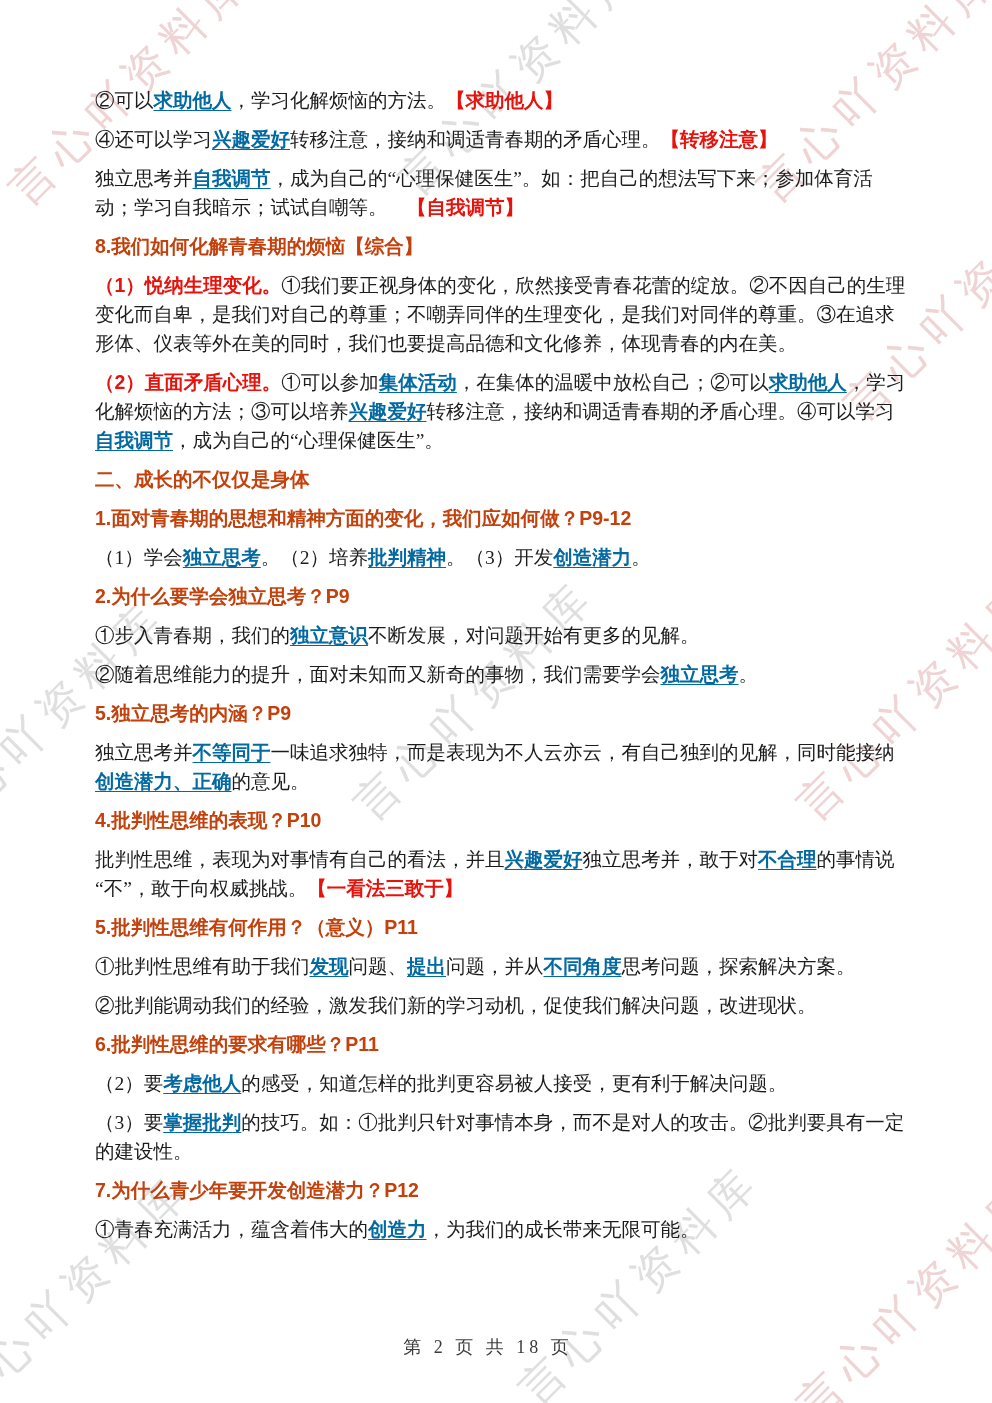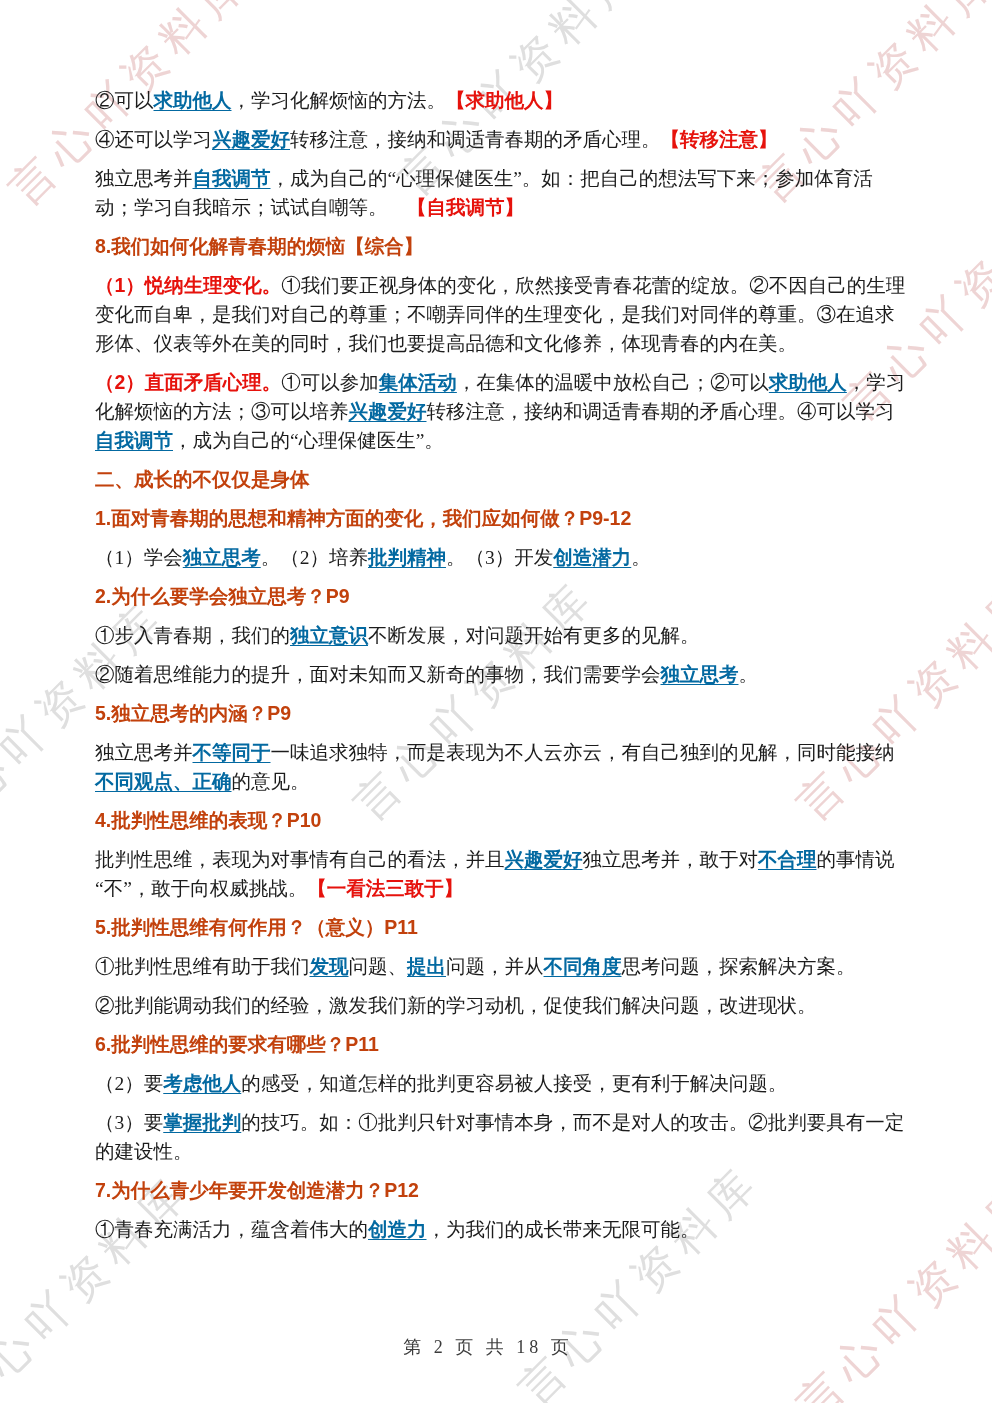--- a/index.html
+++ b/index.html
@@ -86,21 +86,21 @@
       <div class="heading"><span class="seg-heading">8.我们如何化解青春期的烦恼【综合】</span></div>
       <p class="para"><span class="seg-redlead">（1）悦纳生理变化。</span><span class="seg-normal">①我们要正视身体的变化，欣然接受青春花蕾的绽放。②不因自己的生理变化而自卑，是我们对自己的尊重；不嘲弄同伴的生理变化，是我们对同伴的尊重。③在追求形体、仪表等外在美的同时，我们也要提高品德和文化修养，体现青春的内在美。</span></p>
       <p class="para"><span class="seg-redlead">（2）直面矛盾心理。</span><span class="seg-normal">①可以参加</span><span class="seg-blue">集体活动</span><span class="seg-normal">，在集体的温暖中放松自己；②可以</span><span class="seg-blue">求助他人</span><span class="seg-normal">，学习化解烦恼的方法；③可以培养</span><span class="seg-blue">兴趣爱好</span><span class="seg-normal">转移注意，接纳和调适青春期的矛盾心理。④可以学习</span><span class="seg-blue">自我调节</span><span class="seg-normal">，成为自己的“心理保健医生”。</span></p>
       <div class="heading"><span class="seg-heading">二、成长的不仅仅是身体</span></div>
       <div class="heading"><span class="seg-heading">1.面对青春期的思想和精神方面的变化，我们应如何做？P9-12</span></div>
       <p class="para"><span class="seg-normal">（1）学会</span><span class="seg-blue">独立思考</span><span class="seg-normal">。（2）培养</span><span class="seg-blue">批判精神</span><span class="seg-normal">。（3）开发</span><span class="seg-blue">创造潜力</span><span class="seg-normal">。</span></p>
       <div class="heading"><span class="seg-heading">2.为什么要学会独立思考？P9</span></div>
       <p class="para"><span class="seg-normal">①步入青春期，我们的</span><span class="seg-blue">独立意识</span><span class="seg-normal">不断发展，对问题开始有更多的见解。</span></p>
       <p class="para"><span class="seg-normal">②随着思维能力的提升，面对未知而又新奇的事物，我们需要学会</span><span class="seg-blue">独立思考</span><span class="seg-normal">。</span></p>
       <div class="heading"><span class="seg-heading">5.独立思考的内涵？P9</span></div>
-      <p class="para"><span class="seg-normal">独立思考并</span><span class="seg-blue">不等同于</span><span class="seg-normal">一味追求独特，而是表现为不人云亦云，有自己独到的见解，同时能接纳</span><span class="seg-blue">不同观点、正确</span><span class="seg-normal">的意见。</span></p>
+      <p class="para"><span class="seg-normal">独立思考并</span><span class="seg-blue">不等同于</span><span class="seg-normal">一味追求独特，而是表现为不人云亦云，有自己独到的见解，同时能接纳</span><span class="seg-blue">创造潜力、正确</span><span class="seg-normal">的意见。</span></p>
       <div class="heading"><span class="seg-heading">4.批判性思维的表现？P10</span></div>
       <p class="para"><span class="seg-normal">批判性思维，表现为对事情有自己的看法，并且</span><span class="seg-blue">兴趣爱好</span><span class="seg-normal">独立思考并，敢于对</span><span class="seg-blue">不合理</span><span class="seg-normal">的事情说“不”，敢于向权威挑战。</span><span class="seg-red">【一看法三敢于】</span></p>
       <div class="heading"><span class="seg-heading">5.批判性思维有何作用？（意义）P11</span></div>
       <p class="para"><span class="seg-normal">①批判性思维有助于我们</span><span class="seg-blue">发现</span><span class="seg-normal">问题、</span><span class="seg-blue">提出</span><span class="seg-normal">问题，并从</span><span class="seg-blue">不同角度</span><span class="seg-normal">思考问题，探索解决方案。</span></p>
       <p class="para"><span class="seg-normal">②批判能调动我们的经验，激发我们新的学习动机，促使我们解决问题，改进现状。</span></p>
       <div class="heading"><span class="seg-heading">6.批判性思维的要求有哪些？P11</span></div>
       <p class="para"><span class="seg-normal">（2）要</span><span class="seg-blue">考虑他人</span><span class="seg-normal">的感受，知道怎样的批判更容易被人接受，更有利于解决问题。</span></p>
       <p class="para"><span class="seg-normal">（3）要</span><span class="seg-blue">掌握批判</span><span class="seg-normal">的技巧。如：①批判只针对事情本身，而不是对人的攻击。②批判要具有一定的建设性。</span></p>
       <div class="heading"><span class="seg-heading">7.为什么青少年要开发创造潜力？P12</span></div>
       <p class="para"><span class="seg-normal">①青春充满活力，蕴含着伟大的</span><span class="seg-blue">创造力</span><span class="seg-normal">，为我们的成长带来无限可能。</span></p>

